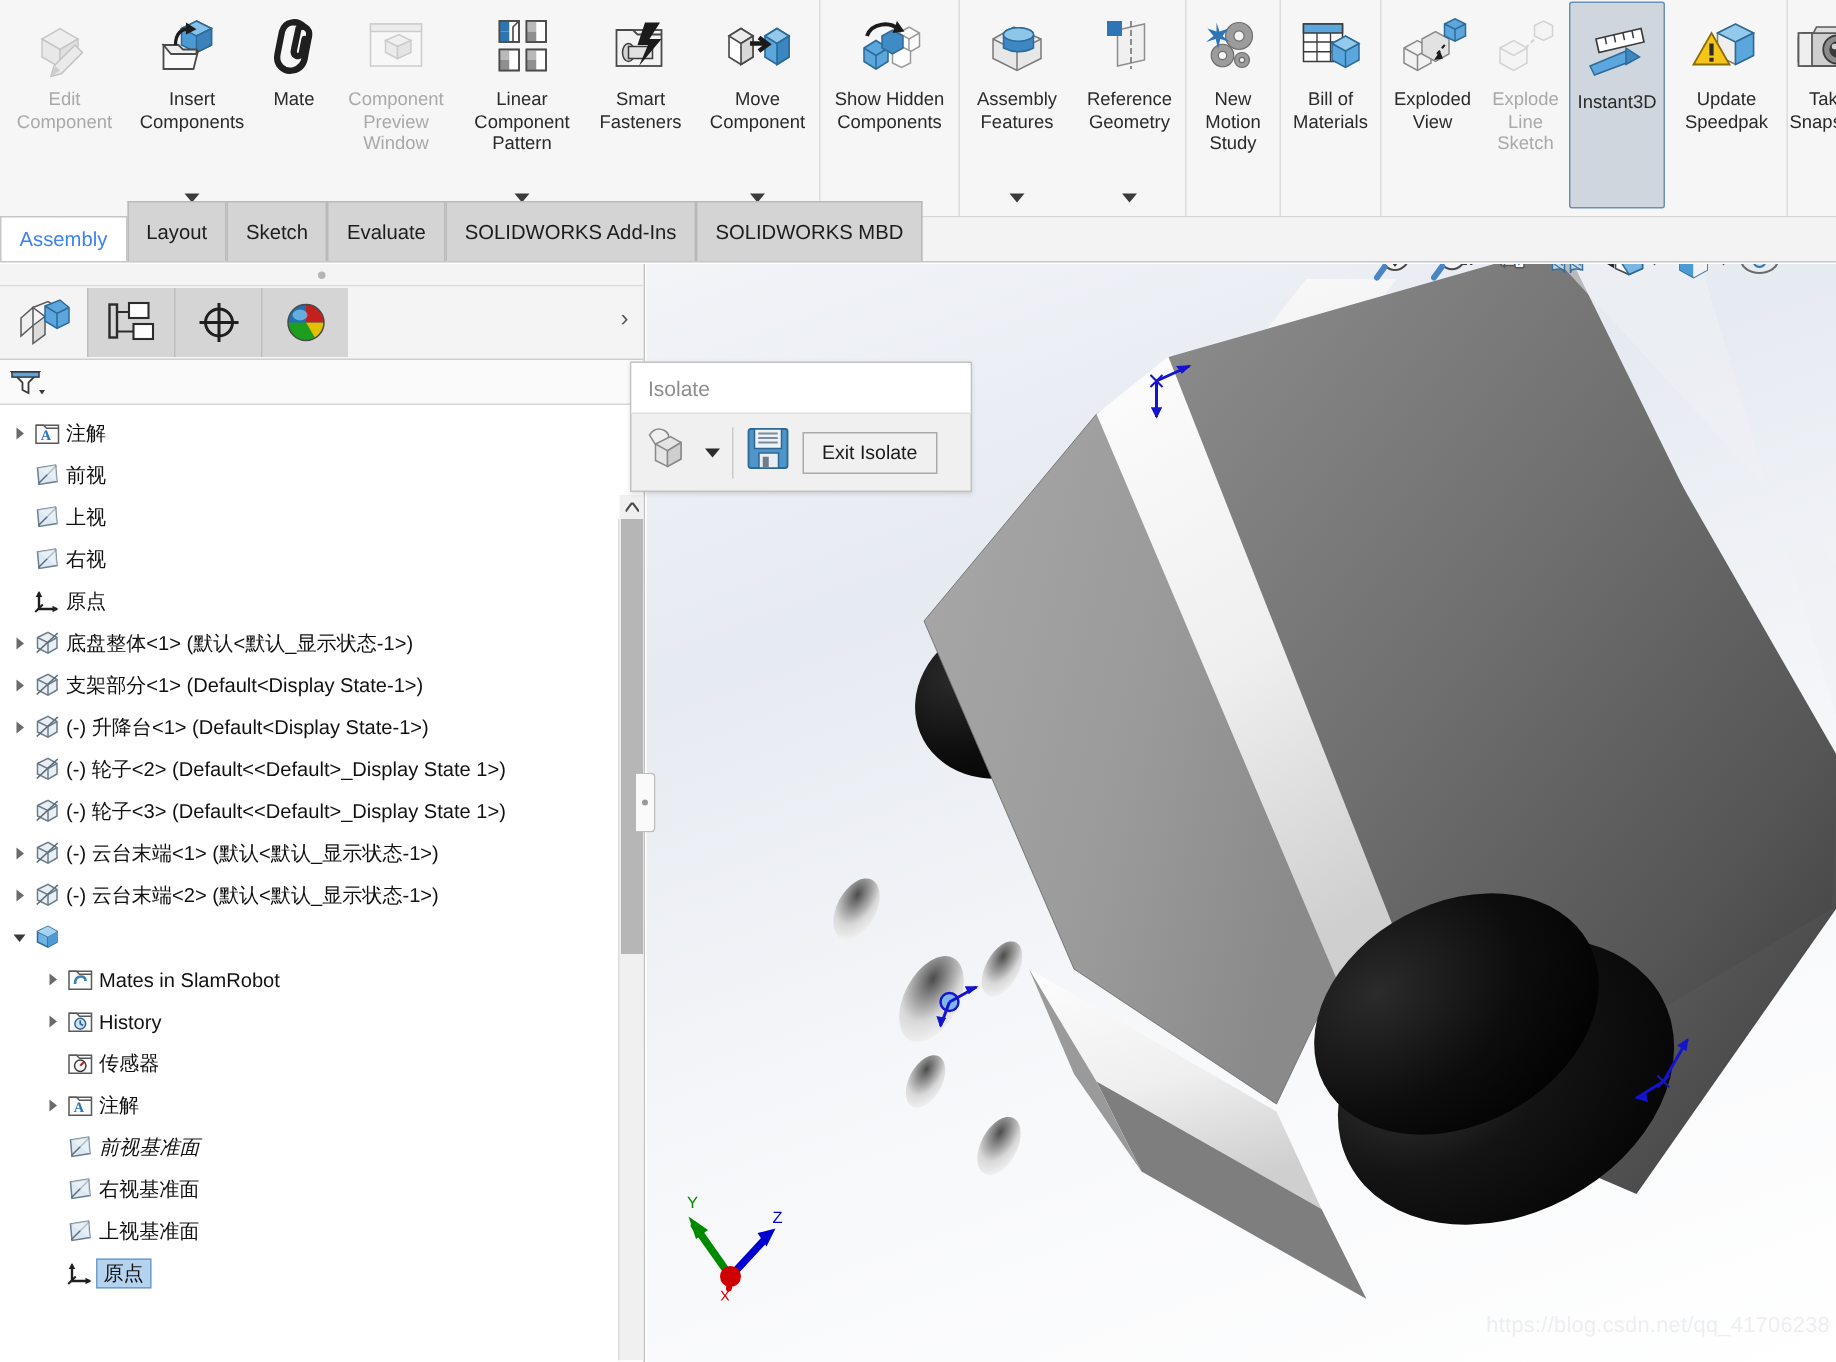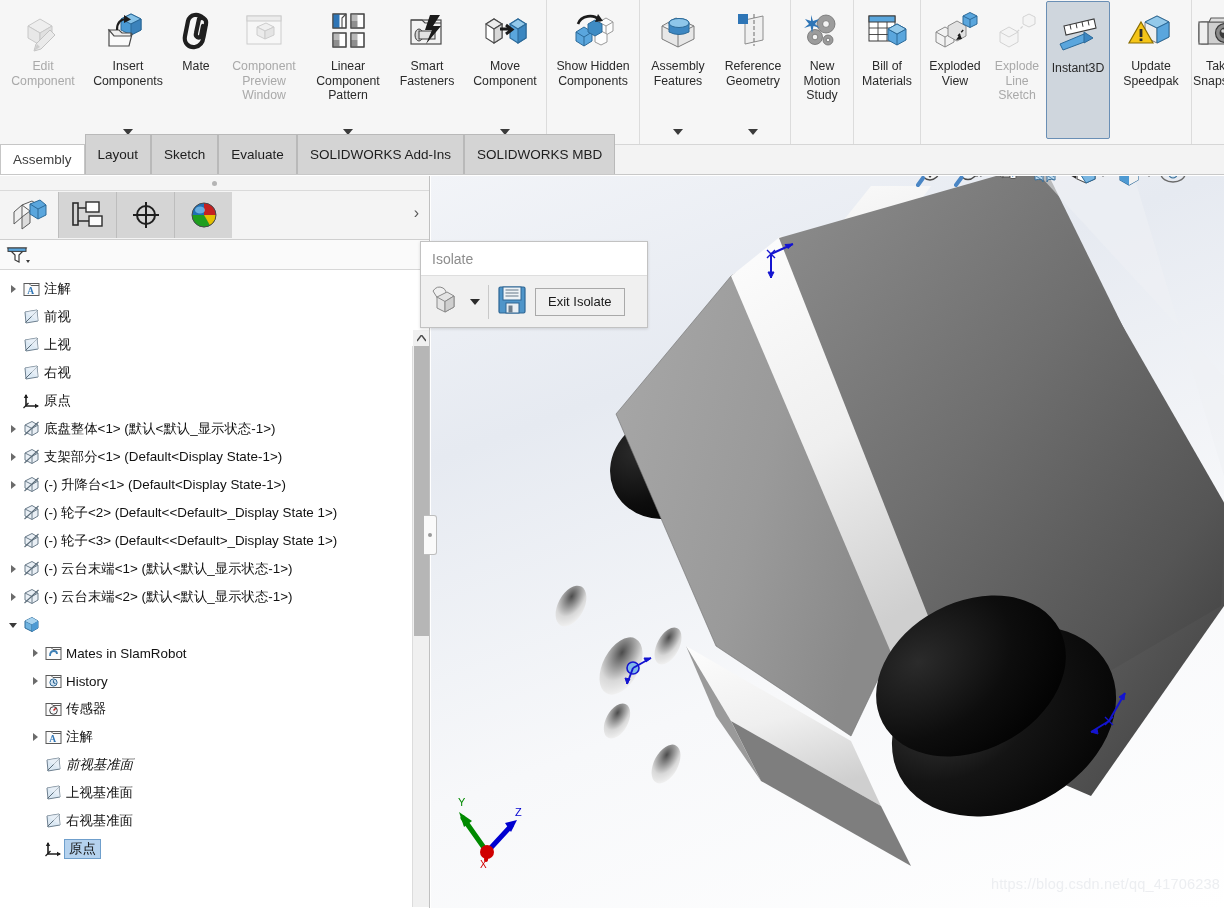--- a/index.html
+++ b/index.html
@@ -63,21 +63,21 @@
   }
   .tab {
     height: 40px; padding: 0 12px;
     display: flex; align-items: center;
     font-size: 13.5px; color: #1d1d1d;
     background: #d4d4d4;
     border: 1px solid #b9b9b9; border-bottom: none;
     margin-right: 0px;
     cursor: default;
   }
-  .tab.active { background: #ffffff; border-color: #c6c6c6; height: 30px; color:#404040; }
+  .tab.active { background: #ffffff; border-color: #c6c6c6; height: 30px; color:#3b82f6; }
 
   
   .leftpanel {
     position: absolute; left: 0; top: 176px; width: 430px; height: 732px;
     background: #ffffff;
     border-right: 1px solid #c0c0c0;
     overflow: hidden;
   }
   .pm-dragbar {
     height: 15px; background: #f4f4f4; border-bottom: 1px solid #dadada;
@@ -1014,32 +1014,32 @@
           </div>
           <div class="trow" style="padding-left: 28px;">
             <div class="twist"></div>
             <div class="ticon">
               <svg width="19" height="19" viewBox="0 0 19 19">
                 <path d="M3 4 L15 2 L16 13 L4 15 Z" fill="#dce9f4" stroke="#6d7f8f" stroke-width="1"></path>
                 <line x1="3.5" y1="14.5" x2="15.5" y2="2.5" stroke="#5a6b78" stroke-width="1"></line>
                 <path d="M3 4 L15 2 L16 13 Z" fill="#eef4f9" opacity=".6"></path>
               </svg>
             </div>
-            <span class="tlabel">上视基准面</span>
+            <span class="tlabel">右视基准面</span>
           </div>
           <div class="trow" style="padding-left: 28px;">
             <div class="twist"></div>
             <div class="ticon">
               <svg width="19" height="19" viewBox="0 0 19 19">
                 <path d="M3 4 L15 2 L16 13 L4 15 Z" fill="#dce9f4" stroke="#6d7f8f" stroke-width="1"></path>
                 <line x1="3.5" y1="14.5" x2="15.5" y2="2.5" stroke="#5a6b78" stroke-width="1"></line>
                 <path d="M3 4 L15 2 L16 13 Z" fill="#eef4f9" opacity=".6"></path>
               </svg>
             </div>
-            <span class="tlabel">右视基准面</span>
+            <span class="tlabel">上视基准面</span>
           </div>
           <div class="trow" style="padding-left: 28px;">
             <div class="twist"></div>
             <div class="ticon">
               <svg width="19" height="19" viewBox="0 0 19 19">
                 <path d="M4 3 L4 14 L16 14" fill="none" stroke="#1f1f1f" stroke-width="1.6"></path>
                 <path d="M4 2 l2.2 4 h-4.4 Z" fill="#1f1f1f"></path>
                 <path d="M17 14 l-4 2.2 v-4.4 Z" fill="#1f1f1f"></path>
                 <line x1="1.5" y1="16" x2="6.5" y2="11" stroke="#1f1f1f" stroke-width="1.3"></line>
               </svg>

